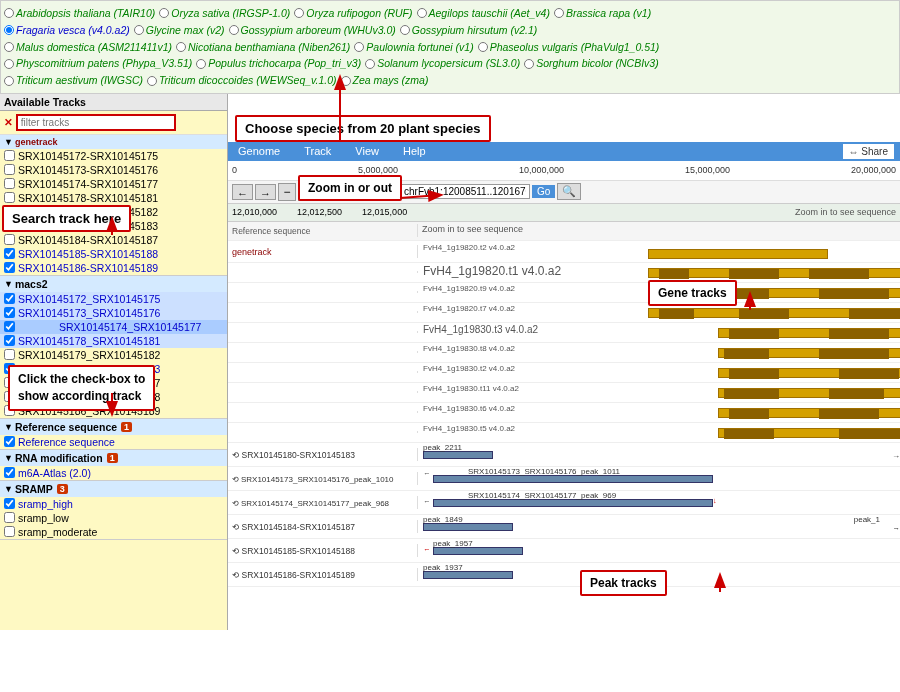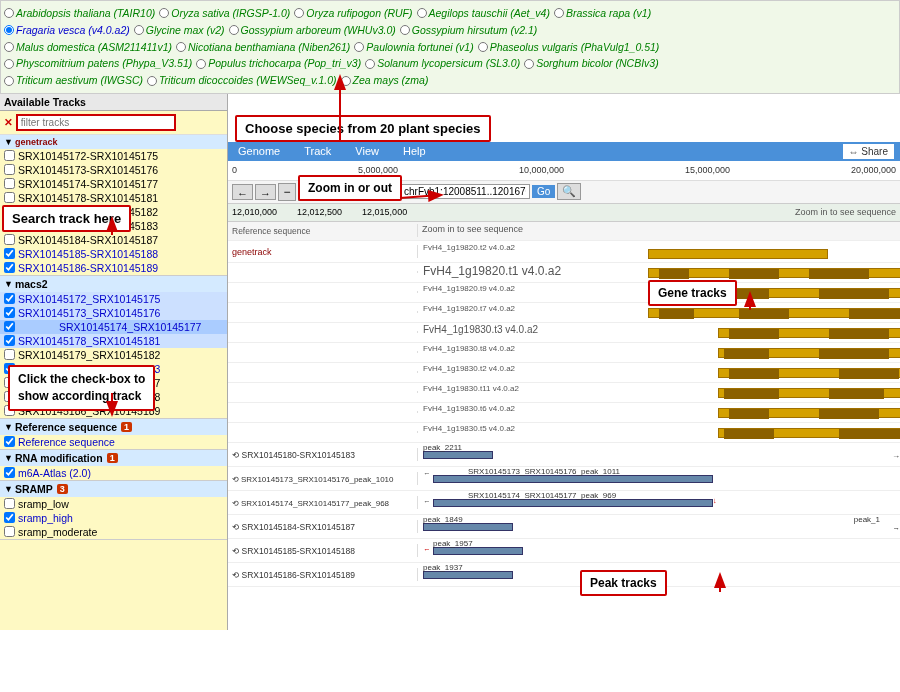--- a/index.html
+++ b/index.html
@@ -444,27 +444,27 @@
         <label class="cb-blue">m6A-Atlas (2.0)</label>
       </div>
     </div>
 
     <div class="track-section">
       <div class="track-section-header">
         <span class="arrow">▼</span>
         <span>SRAMP</span>
         <span class="section-badge">3</span>
       </div>
+      <div class="track-item checked-blue">
+        <input type="checkbox" checked="" style="">
+        <label class="cb-blue">sramp_high</label>
+      </div>
       <div class="track-item">
         <input type="checkbox" style="">
         <label>sramp_low</label>
-      </div>
-      <div class="track-item checked-blue">
-        <input type="checkbox" checked="" style="">
-        <label class="cb-blue">sramp_high</label>
       </div>
       <div class="track-item">
         <input type="checkbox" style="">
         <label>sramp_moderate</label>
       </div>
     </div>
   </div>
 
   <div class="browser-area">
 

